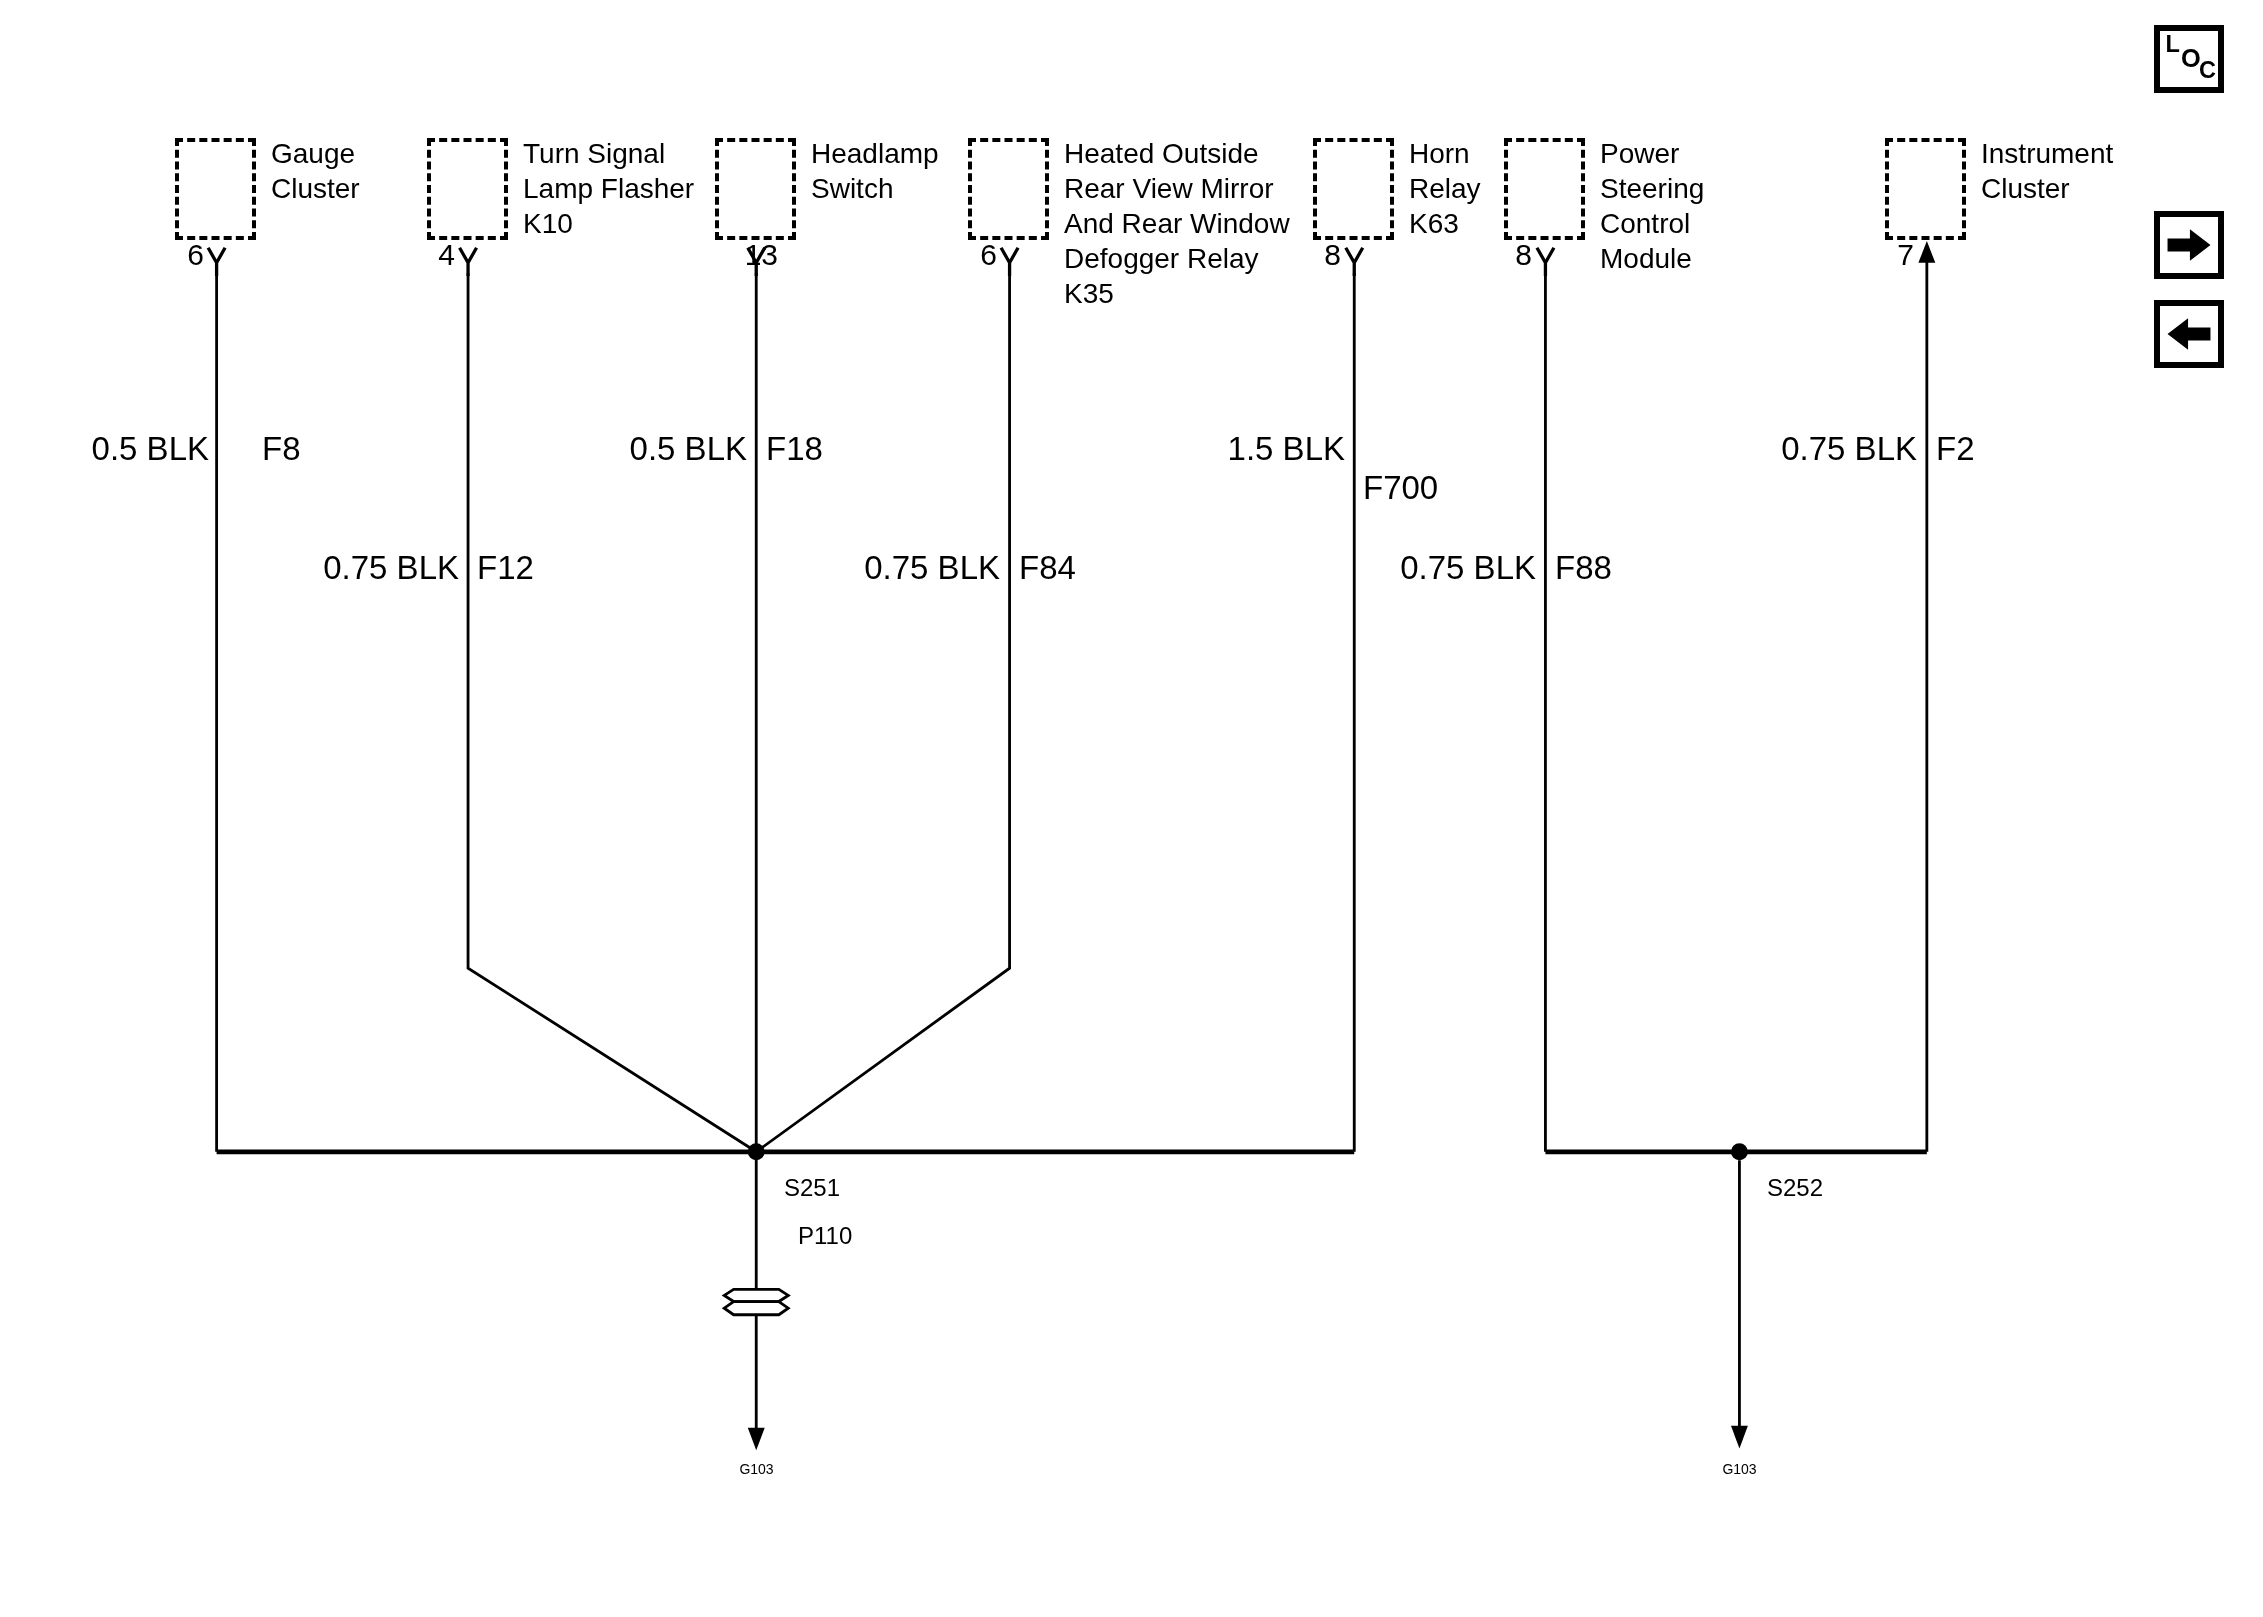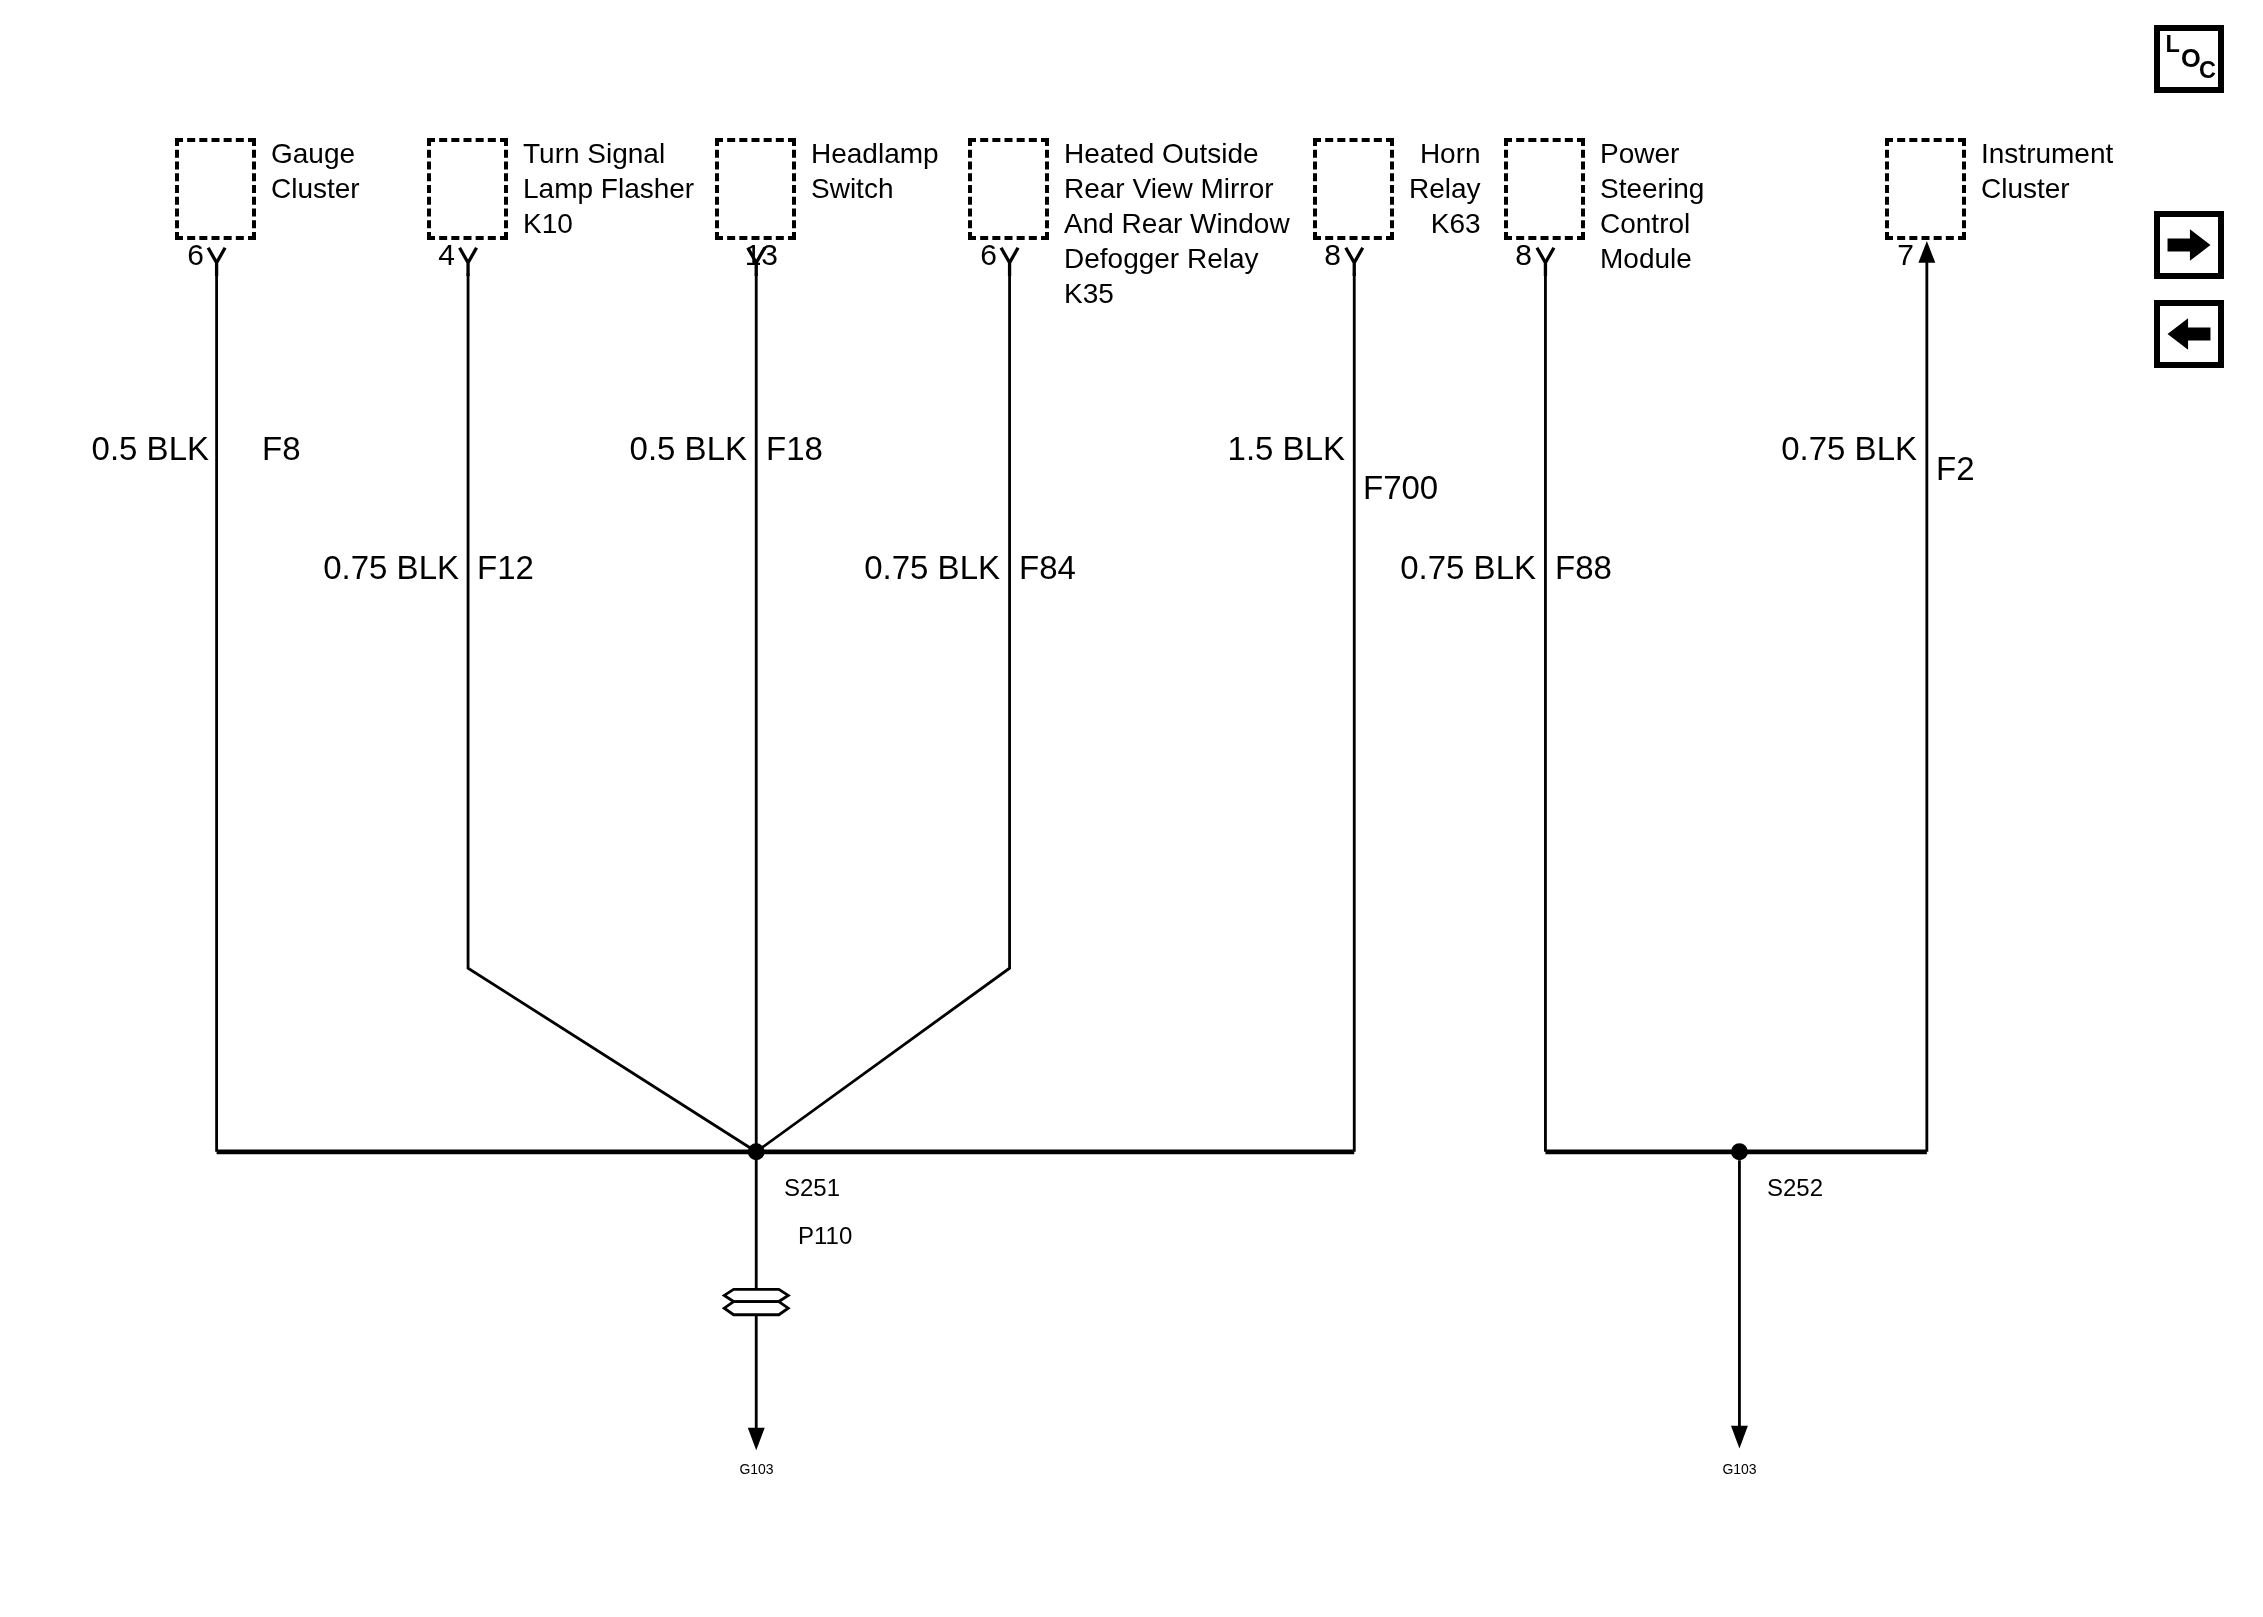--- a/index.html
+++ b/index.html
@@ -90,21 +90,21 @@
 
 <div class="cbox" style="left:968px;top:138px;"></div>
 <div class="clabel" style="left:1064px;top:136px;">Heated Outside
 Rear View Mirror
 And Rear Window
 Defogger Relay
 K35</div>
 <div class="pin" style="right:1267px;">6</div>
 
 <div class="cbox" style="left:1313px;top:138px;"></div>
-<div class="clabel" style="left:1409px;top:136px;text-align:right;">Horn
+<div class="clabel" style="left:1409px;top:136px;">Horn
 Relay
 K63</div>
 <div class="pin" style="right:923px;">8</div>
 
 <div class="cbox" style="left:1504px;top:138px;"></div>
 <div class="clabel" style="left:1600px;top:136px;">Power
 Steering
 Control
 Module</div>
 <div class="pin" style="right:732px;">8</div>
@@ -126,21 +126,21 @@
 <div class="wl" style="right:1264px;top:552px;">0.75 BLK</div>
 <div class="wl" style="left:1019px;top:552px;">F84</div>
 
 <div class="wl" style="right:919px;top:433px;">1.5 BLK</div>
 <div class="wl" style="left:1363px;top:433px;margin-top:39px;">F700</div>
 
 <div class="wl" style="right:728px;top:552px;">0.75 BLK</div>
 <div class="wl" style="left:1555px;top:552px;">F88</div>
 
 <div class="wl" style="right:347px;top:433px;">0.75 BLK</div>
-<div class="wl" style="left:1936px;top:433px;margin-top:20px;">F2</div>
+<div class="wl" style="left:1936px;top:433px;">F2</div>
 
 <div class="slabel" style="left:784px;top:1172px;">S251</div>
 <div class="slabel" style="left:1767px;top:1172px;">S252</div>
 <div class="slabel" style="left:798px;top:1220px;">P110</div>
 <div class="glabel" style="left:700px;top:1457px;">G103</div>
 <div class="glabel" style="left:1683px;top:1457px;">G103</div>
 
 <div class="navbtn" style="top:25.4px;">
   <span class="locL">L</span>
   <span class="locO">O</span>

